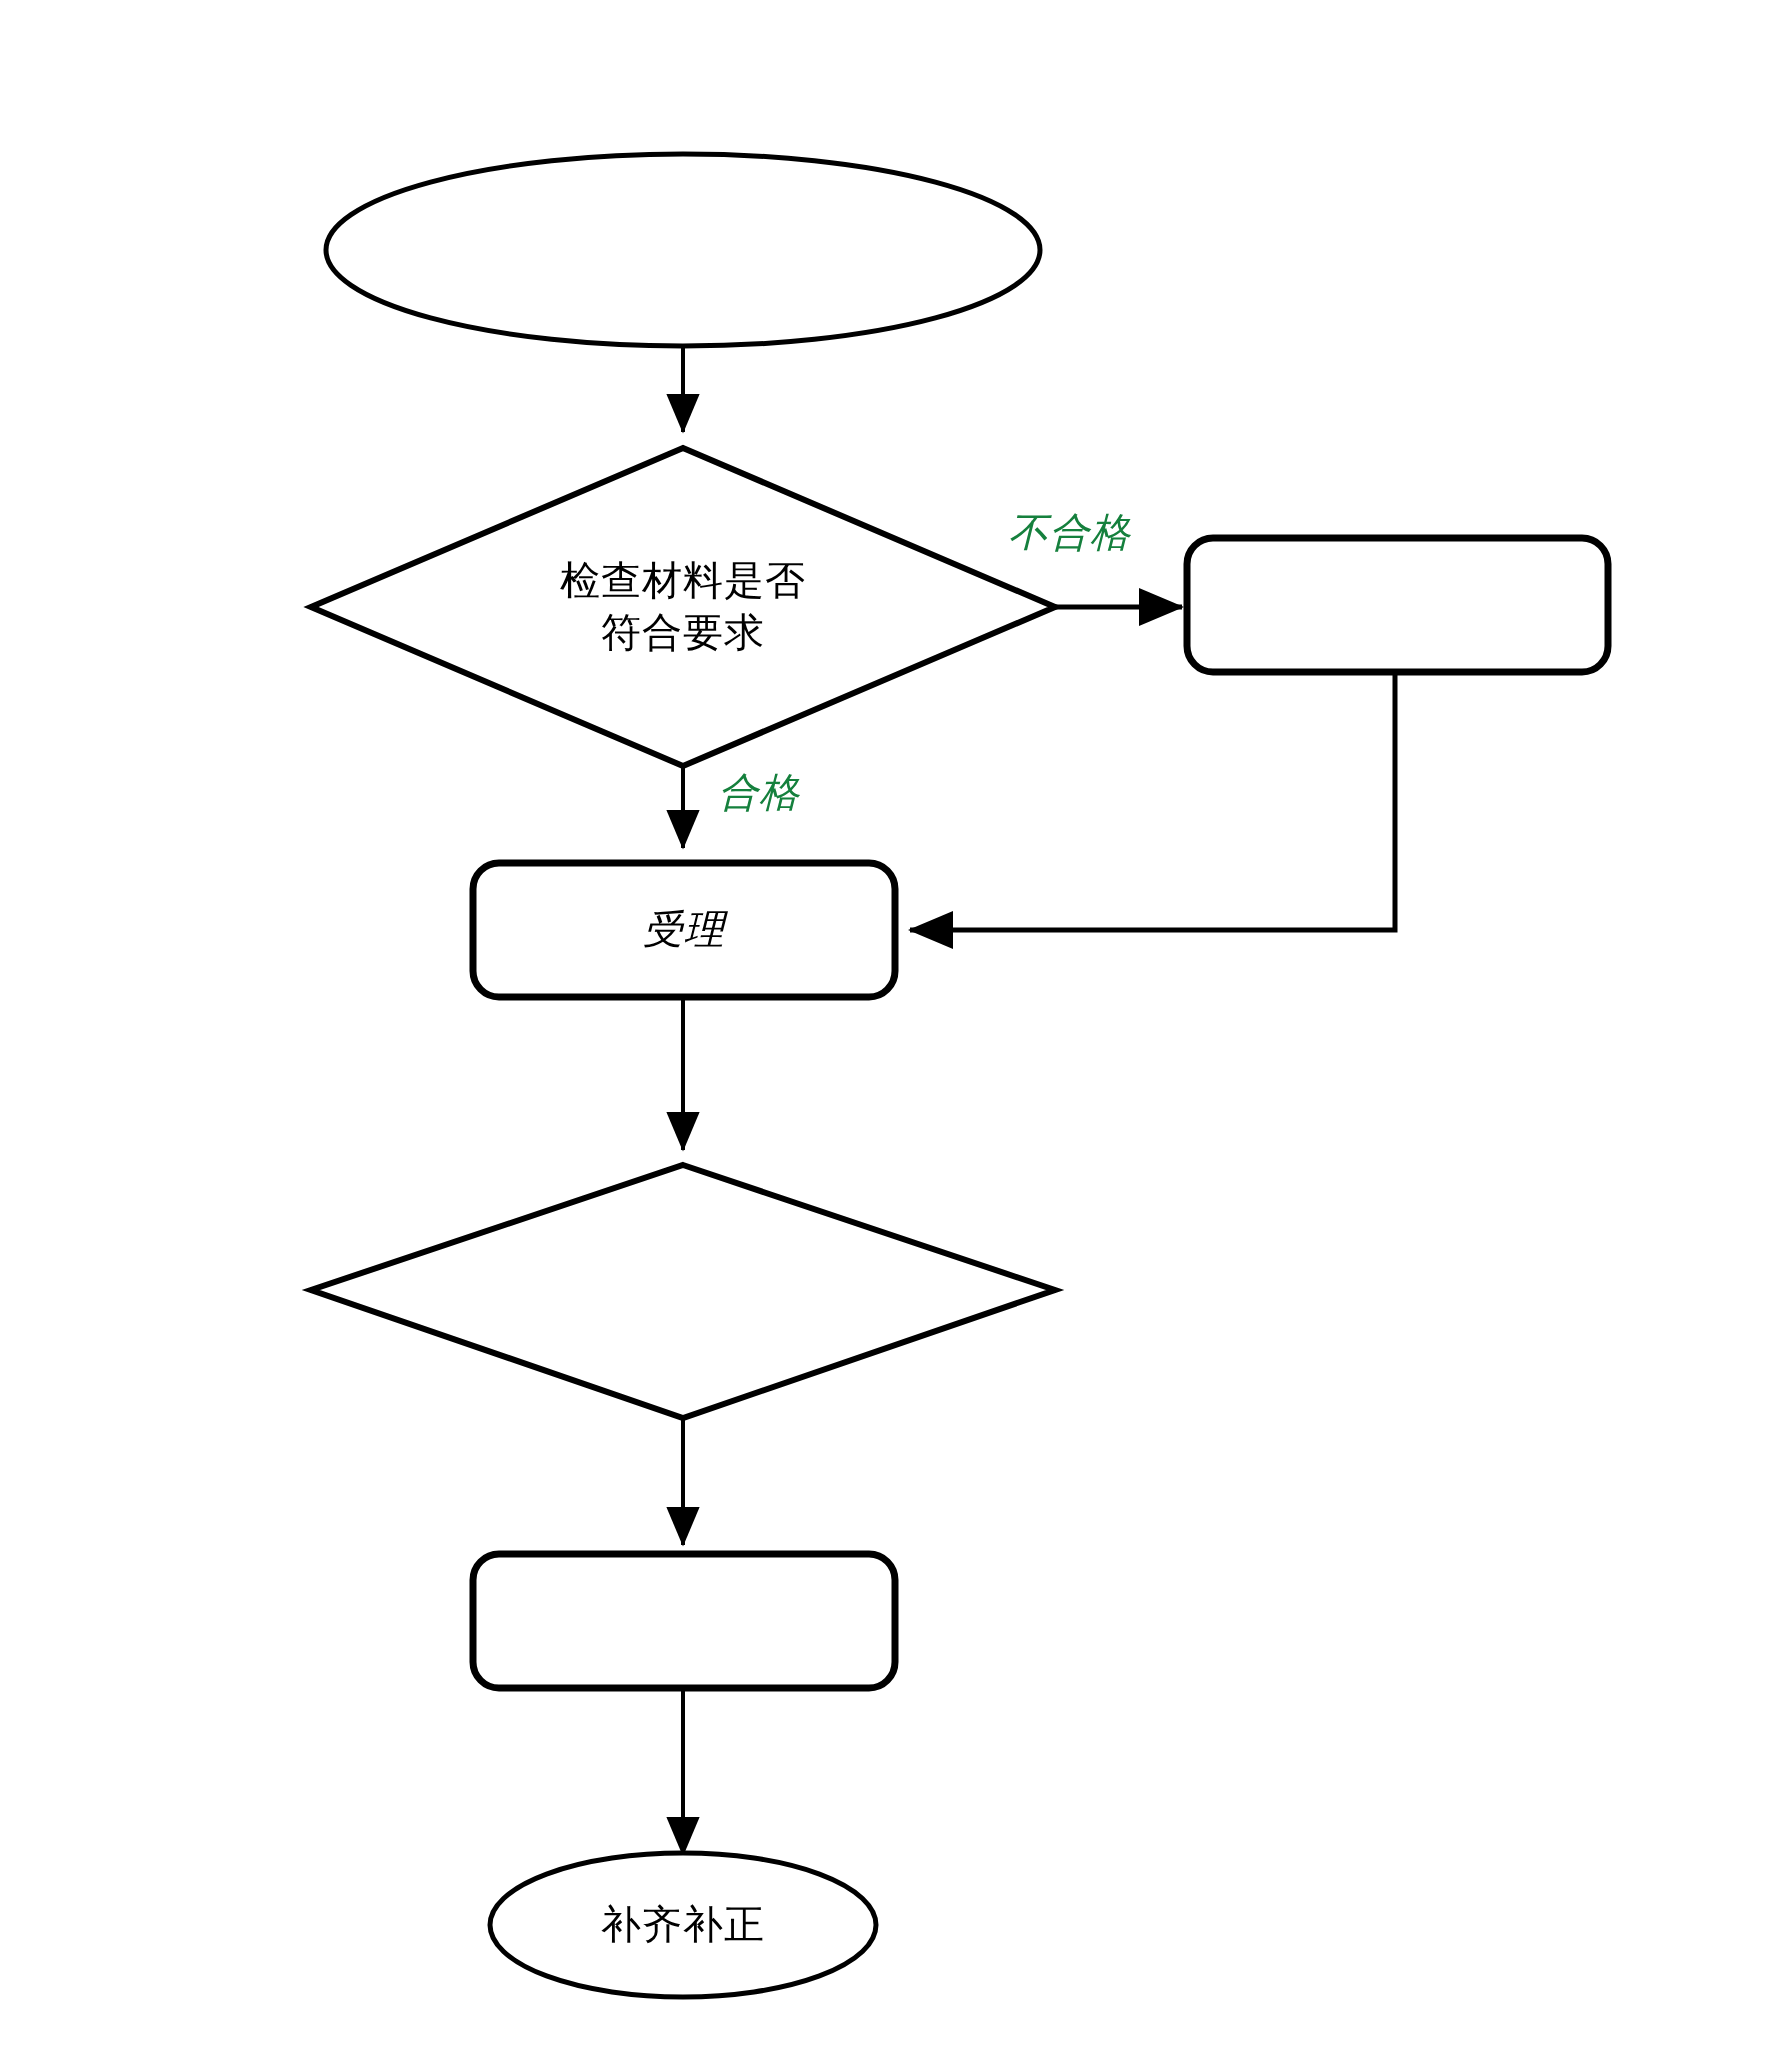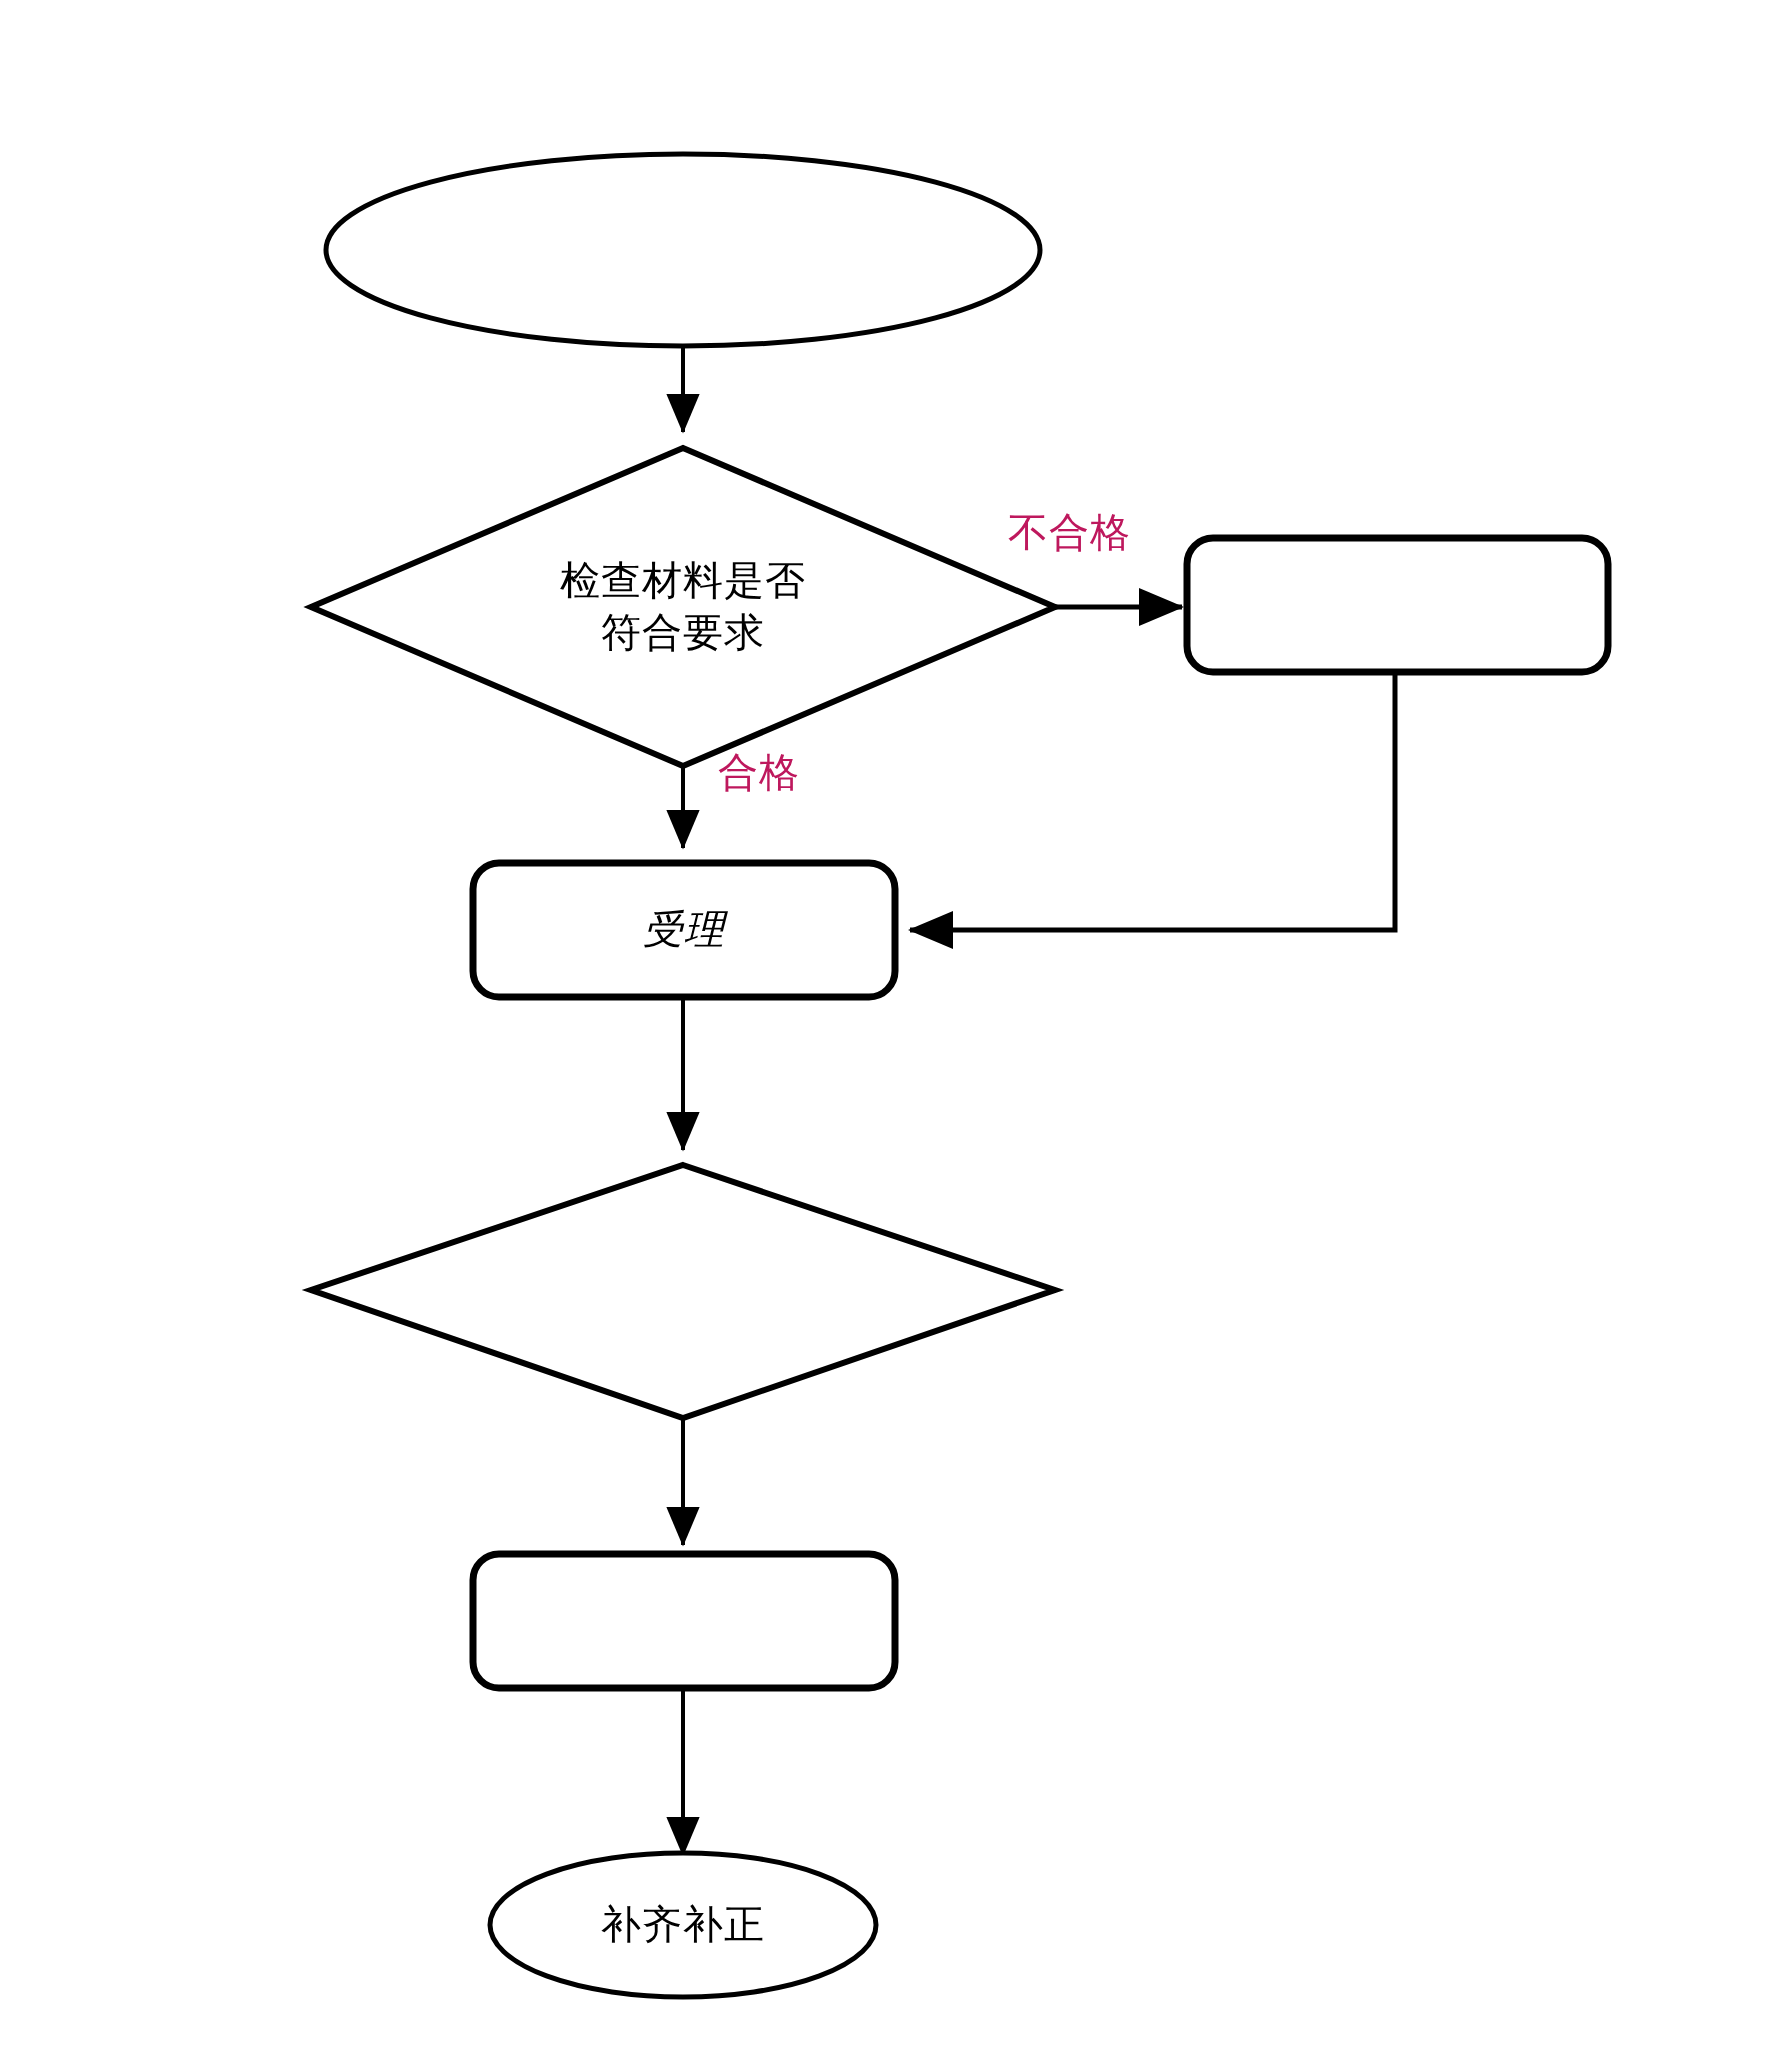--- a/index.html
+++ b/index.html
@@ -33,24 +33,25 @@
     text-align: center;
     color: #000000;
     font-size: 40px;
     line-height: 1.30;
     letter-spacing: 1px;
     white-space: pre-line;
     pointer-events: none;
   }
   .edge-label {
     position: absolute;
-    color: #be185d;
+    color: #15803d;
     font-size: 40px;
     letter-spacing: 1px;
     white-space: nowrap;
+    font-style: italic;
   }
 </style>
 </head>
 <body>
 
 <div id="flowchart-canvas">
 
   <svg id="flow-svg" viewBox="0 0 1778 2072">
     <defs>
       <marker id="arrowhead" markerWidth="12" markerHeight="12" refX="9.6" refY="4.2" orient="auto" markerUnits="strokeWidth">
@@ -96,15 +97,15 @@
 
 
   <div class="node-label" style="left:473px; top:863px; width:422px; height:134px;font-style:italic;">受理</div>
 
 
 
   <div class="node-label" style="left:490px; top:1853px; width:386px; height:144px;">补齐补正</div>
 
   <div class="edge-label" style="left:1008px; top:505px;">不合格</div>
 
-  <div class="edge-label" style="left:718px; top:745px;">合格</div>
+  <div class="edge-label" style="left:718px; top:765px;">合格</div>
 
 </div>
 
 </body></html>

